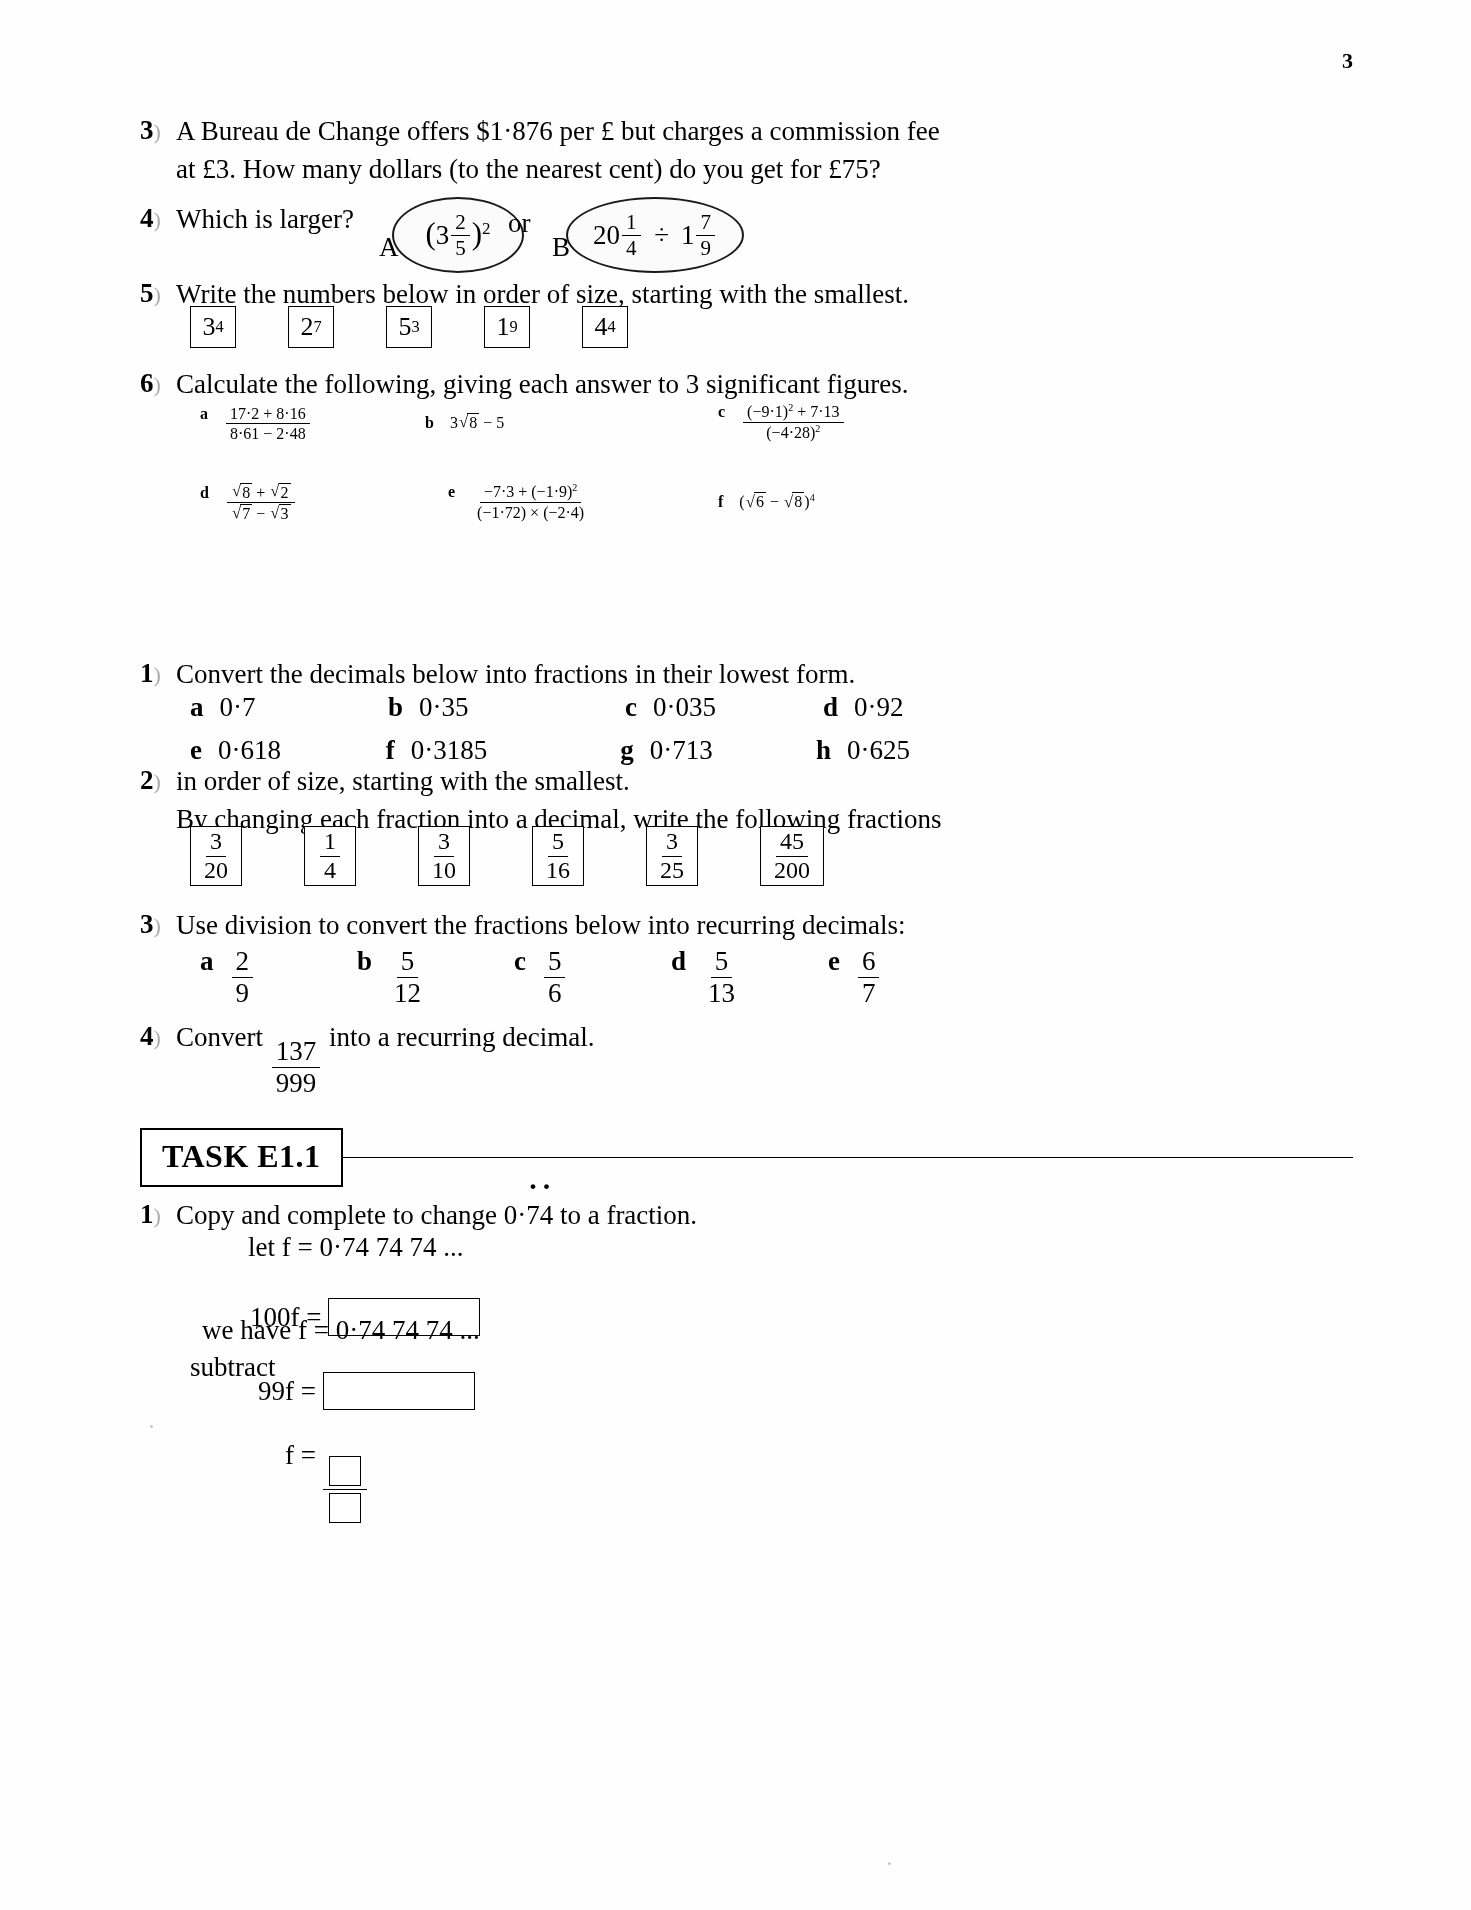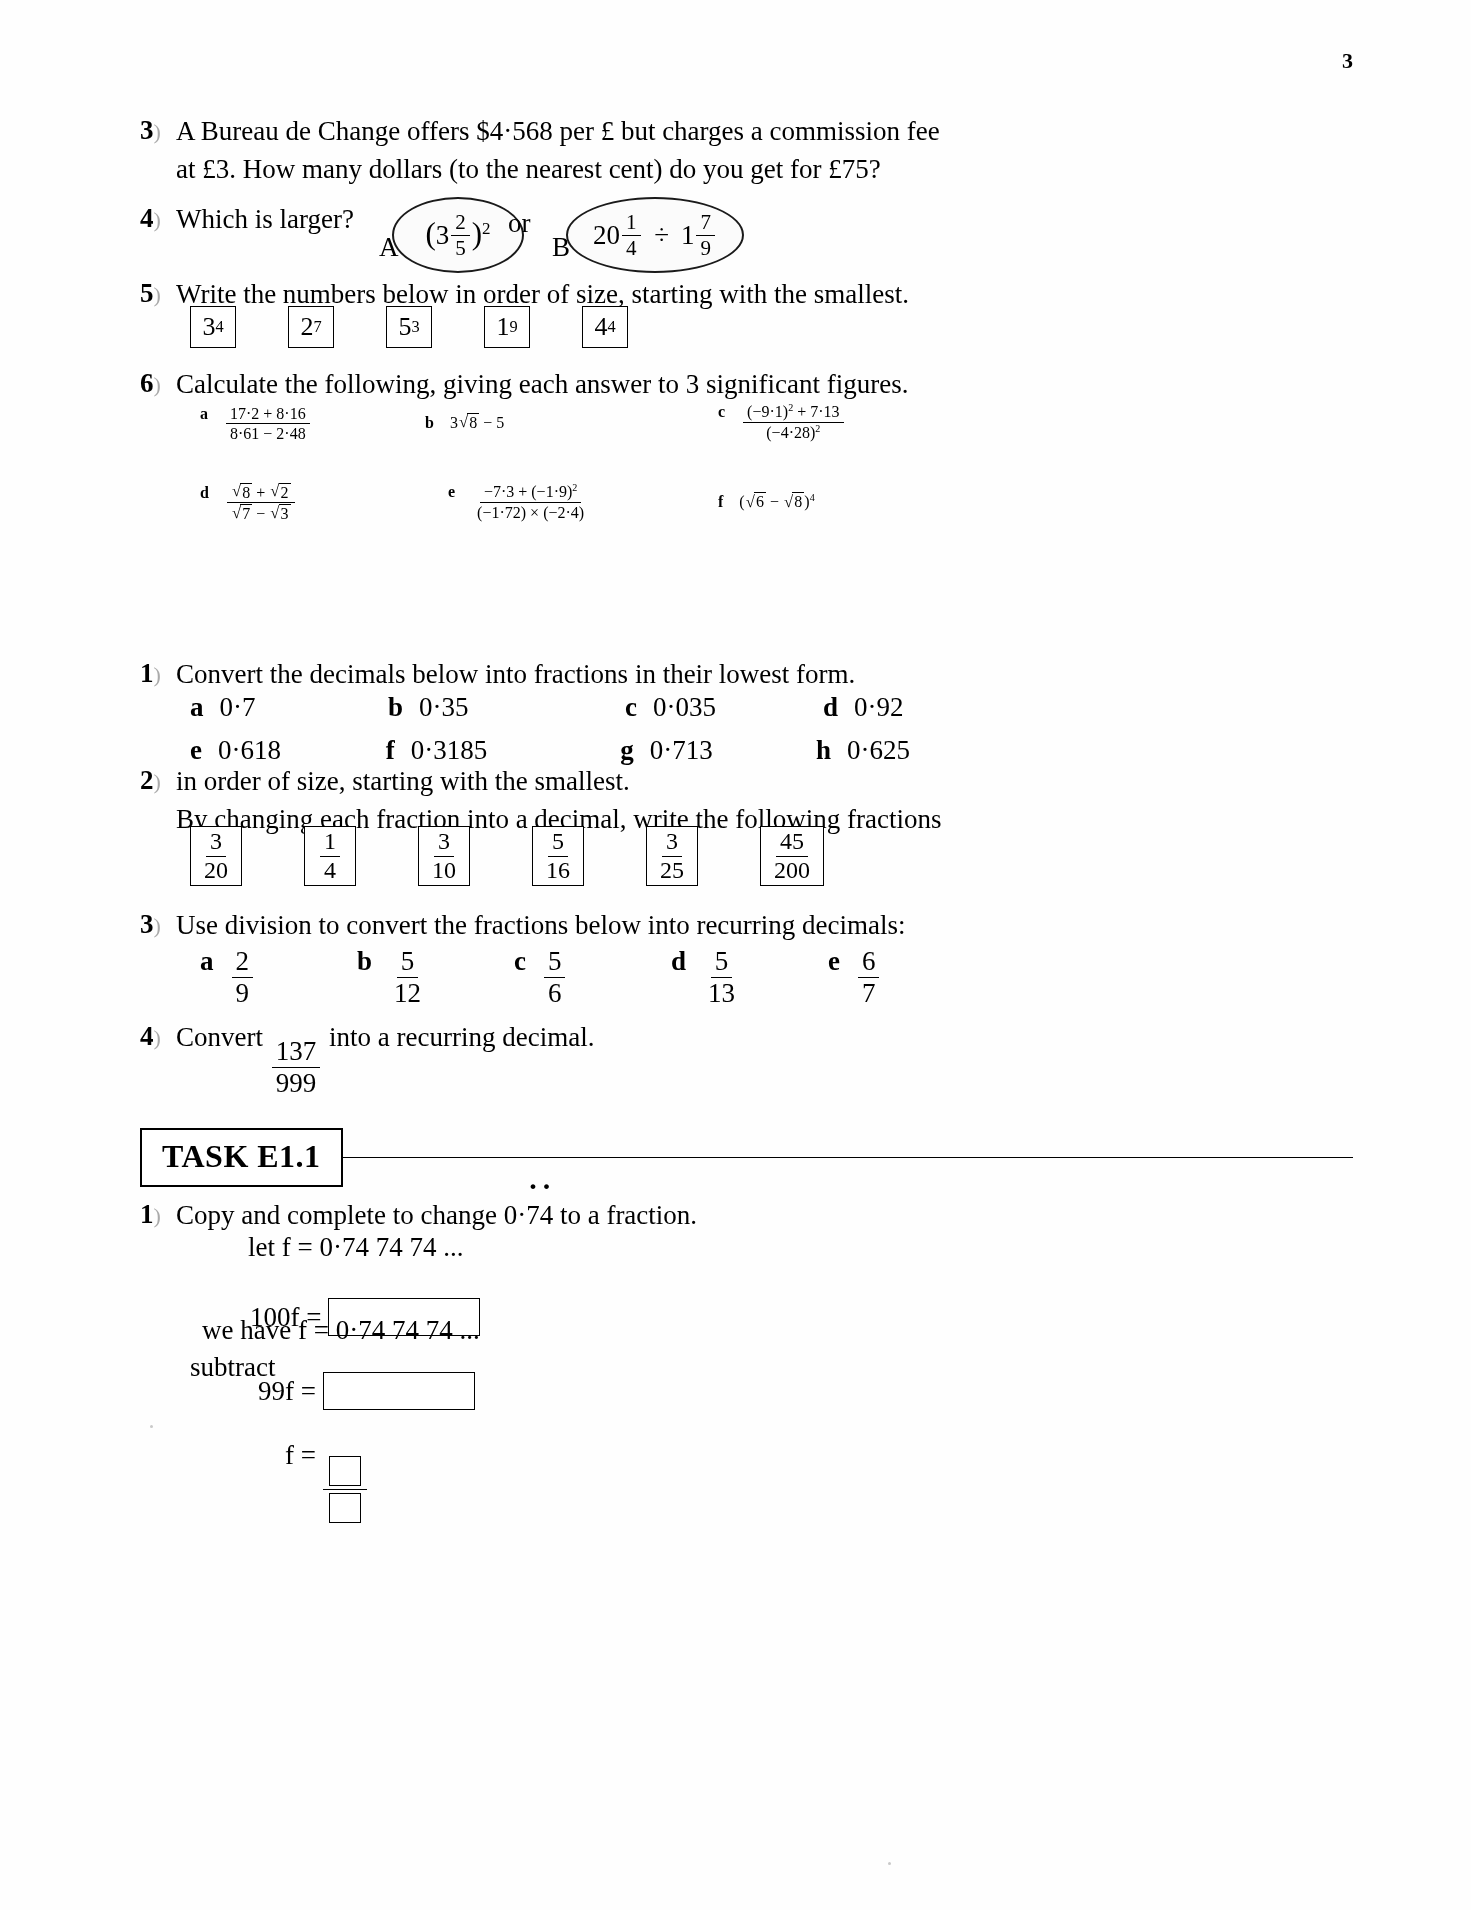--- a/index.html
+++ b/index.html
@@ -219,21 +219,21 @@
 </head>
 <body>
 
 <div class="page">
 
   <div class="page-number">3</div>
 
   <div class="qblock" style="left:140px; top:112px; width:800px;">
     <div class="qnum"><span>3</span><span class="paren">)</span></div>
     <div class="qtext">
-      <div>A Bureau de Change offers $4·568 per £ but charges a commission fee</div>
+      <div>A Bureau de Change offers $1·876 per £ but charges a commission fee</div>
       <div>at £3. How many dollars (to the nearest cent) do you get for £75?</div>
     </div>
   </div>
 
   <div class="qblock" style="left:140px; top:200px;">
     <div class="qnum"><span>4</span><span class="paren">)</span></div>
     <div class="qtext">Which is larger?</div>
   </div>
 
   <div class="ellipse ell-a" style="position:absolute; left:392px; top:197px;">

